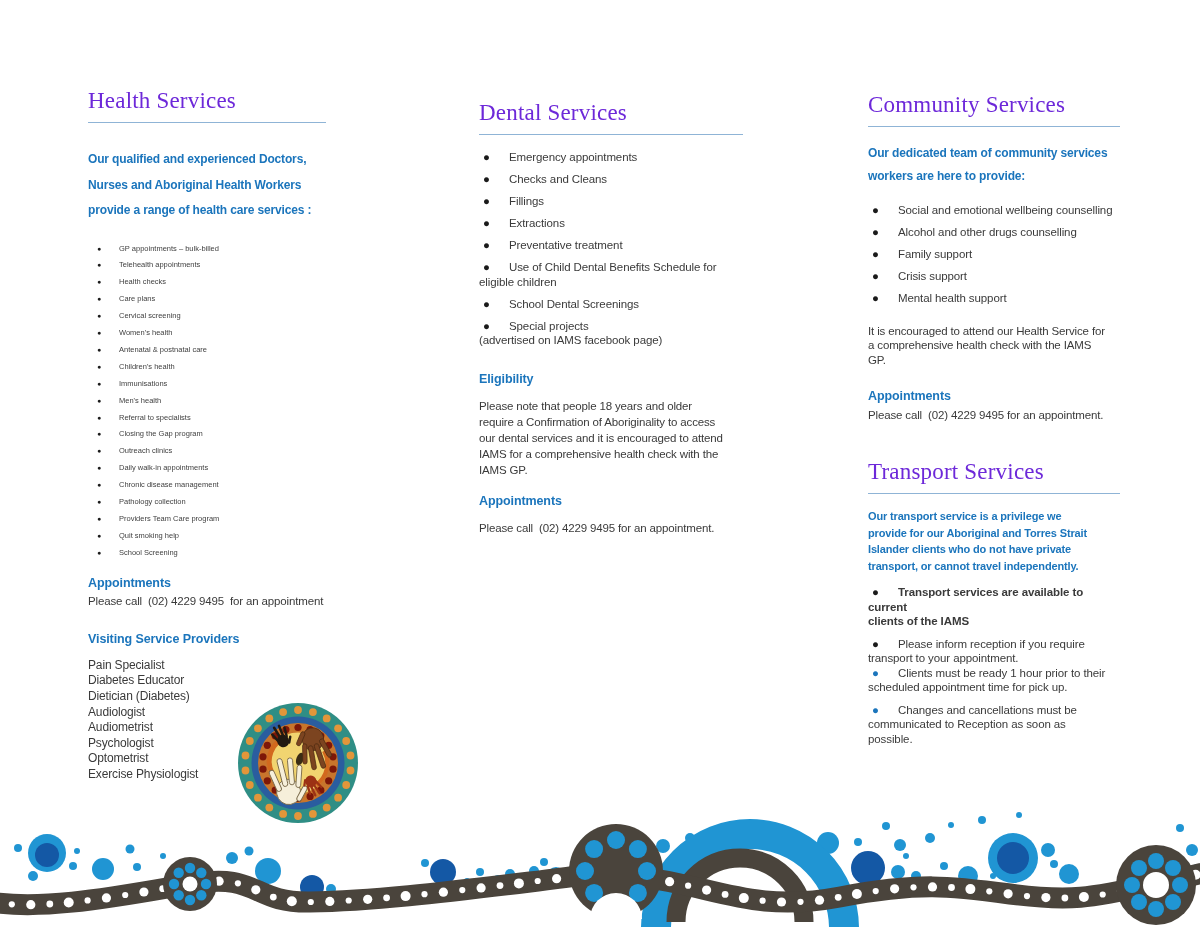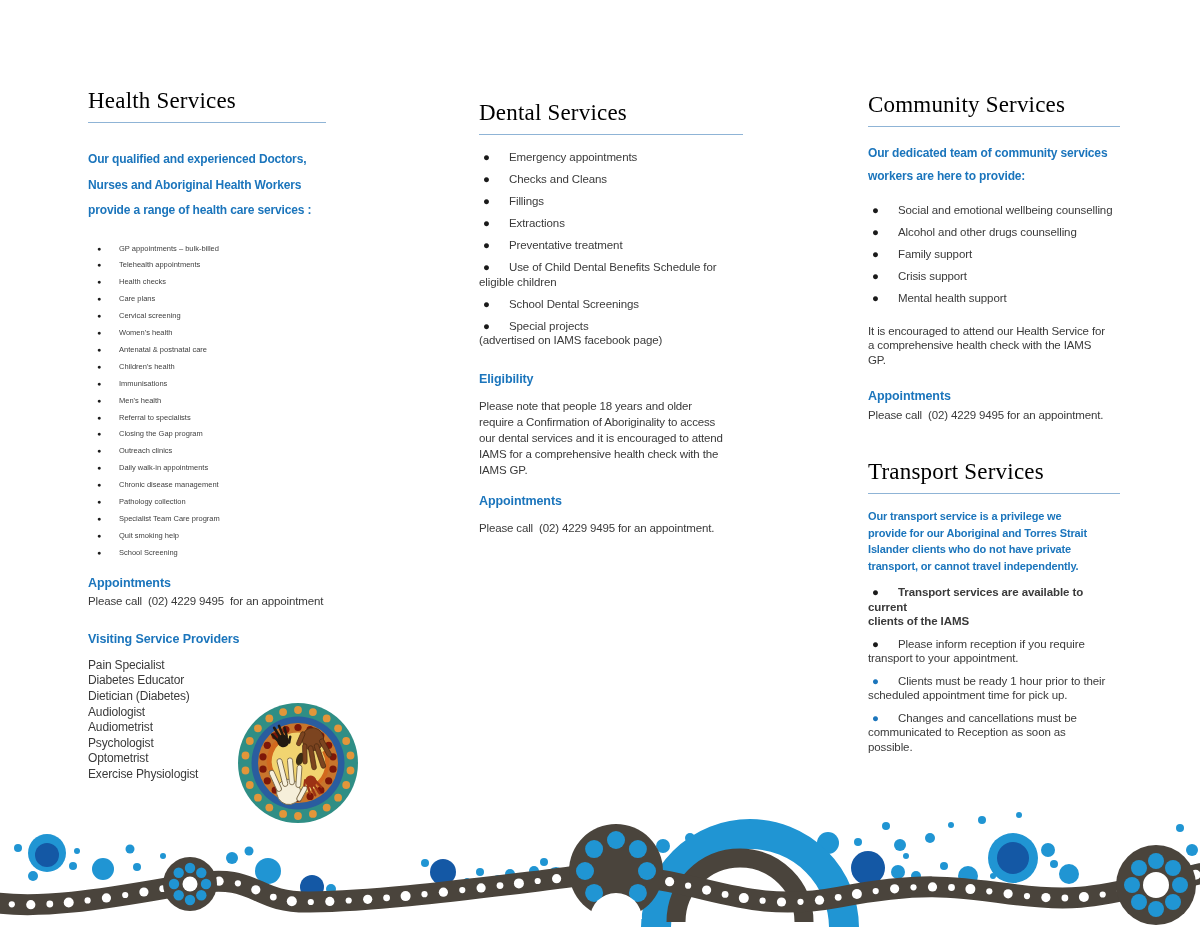--- a/index.html
+++ b/index.html
@@ -3,21 +3,21 @@
 <meta charset="utf-8">
 <style>
   html,body{margin:0;padding:0;background:#fff;}
   body{width:1200px;height:927px;position:relative;overflow:hidden;
        font-family:"Liberation Sans",sans-serif;color:#3a3a3a;}
   .col{position:absolute;z-index:2;}
   #col-health{left:88px;top:88px;width:238px;}
   #col-dental{left:479px;top:100px;width:264px;}
   #col-right{left:868px;top:92px;width:252px;}
   h1.sec{font-family:"Liberation Serif",serif;font-weight:normal;font-size:23px;
-         color:#000000;margin:0;padding:0 0 8px 0;border-bottom:1px solid #8fb4d6;
+         color:#6d28d9;margin:0;padding:0 0 8px 0;border-bottom:1px solid #8fb4d6;
          letter-spacing:.2px;}
   .intro{font-weight:bold;color:#1b75bc;white-space:pre;letter-spacing:-.15px;}
   #col-health .intro{font-size:12px;line-height:25.5px;margin-top:24px;}
   #col-dental .intro,#col-right .intro{font-size:12px;line-height:23px;margin-top:15px;}
   .sub{font-weight:bold;font-size:12.5px;color:#1b75bc;letter-spacing:-.1px;}
   .body-txt{font-size:11.5px;color:#3a3a3a;white-space:pre;letter-spacing:-.15px;line-height:16px;}
   
   .s-list{margin-top:17px;}
   .s-item{font-size:7.5px;line-height:16.9px;color:#3f3f3f;white-space:pre;}
   .s-item .dot1{display:inline-block;width:22px;padding-left:9px;font-size:7px;color:#1a1a1a;}
@@ -48,21 +48,21 @@
     <div class="s-item"><span class="dot1">●</span><span>Antenatal &amp; postnatal care</span></div>
     <div class="s-item"><span class="dot1">●</span><span>Children's health</span></div>
     <div class="s-item"><span class="dot1">●</span><span>Immunisations</span></div>
     <div class="s-item"><span class="dot1">●</span><span>Men's health</span></div>
     <div class="s-item"><span class="dot1">●</span><span>Referral to specialists</span></div>
     <div class="s-item"><span class="dot1">●</span><span>Closing the Gap program</span></div>
     <div class="s-item"><span class="dot1">●</span><span>Outreach clinics</span></div>
     <div class="s-item"><span class="dot1">●</span><span>Daily walk-in appointments</span></div>
     <div class="s-item"><span class="dot1">●</span><span>Chronic disease management</span></div>
     <div class="s-item"><span class="dot1">●</span><span>Pathology collection</span></div>
-    <div class="s-item"><span class="dot1">●</span><span>Specialist Team Care program</span></div>
+    <div class="s-item"><span class="dot1">●</span><span>Providers Team Care program</span></div>
     <div class="s-item"><span class="dot1">●</span><span>Quit smoking help</span></div>
     <div class="s-item"><span class="dot1">●</span><span>School Screening</span></div>
   </div>
   <div class="sub" style="margin-top:14px;">Appointments</div>
   <div class="body-txt" style="margin-top:4px;line-height:15px;">Please call  (02) 4229 9495  for an appointment</div>
   <div class="sub" style="margin-top:23px;">Visiting Service Providers</div>
   <div class="providers" style="margin-top:12px;">
     <div>Pain Specialist</div>
     <div>Diabetes Educator</div>
     <div>Dietician (Diabetes)</div>
@@ -116,21 +116,21 @@
   <div class="body-txt" style="margin-top:5px;line-height:15px;">Please call  (02) 4229 9495 for an appointment.</div>
 
   <h1 class="sec" style="margin-top:36px;">Transport Services</h1>
   <div class="intro" style="line-height:16.5px;margin-top:14px;font-size:11px;">Our transport service is a privilege we
 provide for our Aboriginal and Torres Strait
 Islander clients who do not have private
 transport, or cannot travel independently.</div>
   <div class="b-list" style="margin-top:11px;">
     <div class="b-item" style="margin-bottom:8px;font-weight:bold;"><span class="dot2">●</span><span>Transport services are available to current
 clients of the IAMS</span></div>
-    <div class="b-item" style="margin-bottom:8px;"><span class="dot2">●</span><span>Please inform reception if you require
+    <div class="b-item" style="margin-bottom:0;"><span class="dot2">●</span><span>Please inform reception if you require
 transport to your appointment.</span></div>
     <div class="b-item blue" style="margin-bottom:8px;"><span class="dot2">●</span><span>Clients must be ready 1 hour prior to their
 scheduled appointment time for pick up.</span></div>
     <div class="b-item blue" style="margin-bottom:8px;"><span class="dot2">●</span><span>Changes and cancellations must be
 communicated to Reception as soon as
 possible.</span></div>
   </div>
 </div>
 
 <svg class="art" style="left:236px;top:701px;" width="124" height="124" viewBox="0 0 124 124">

